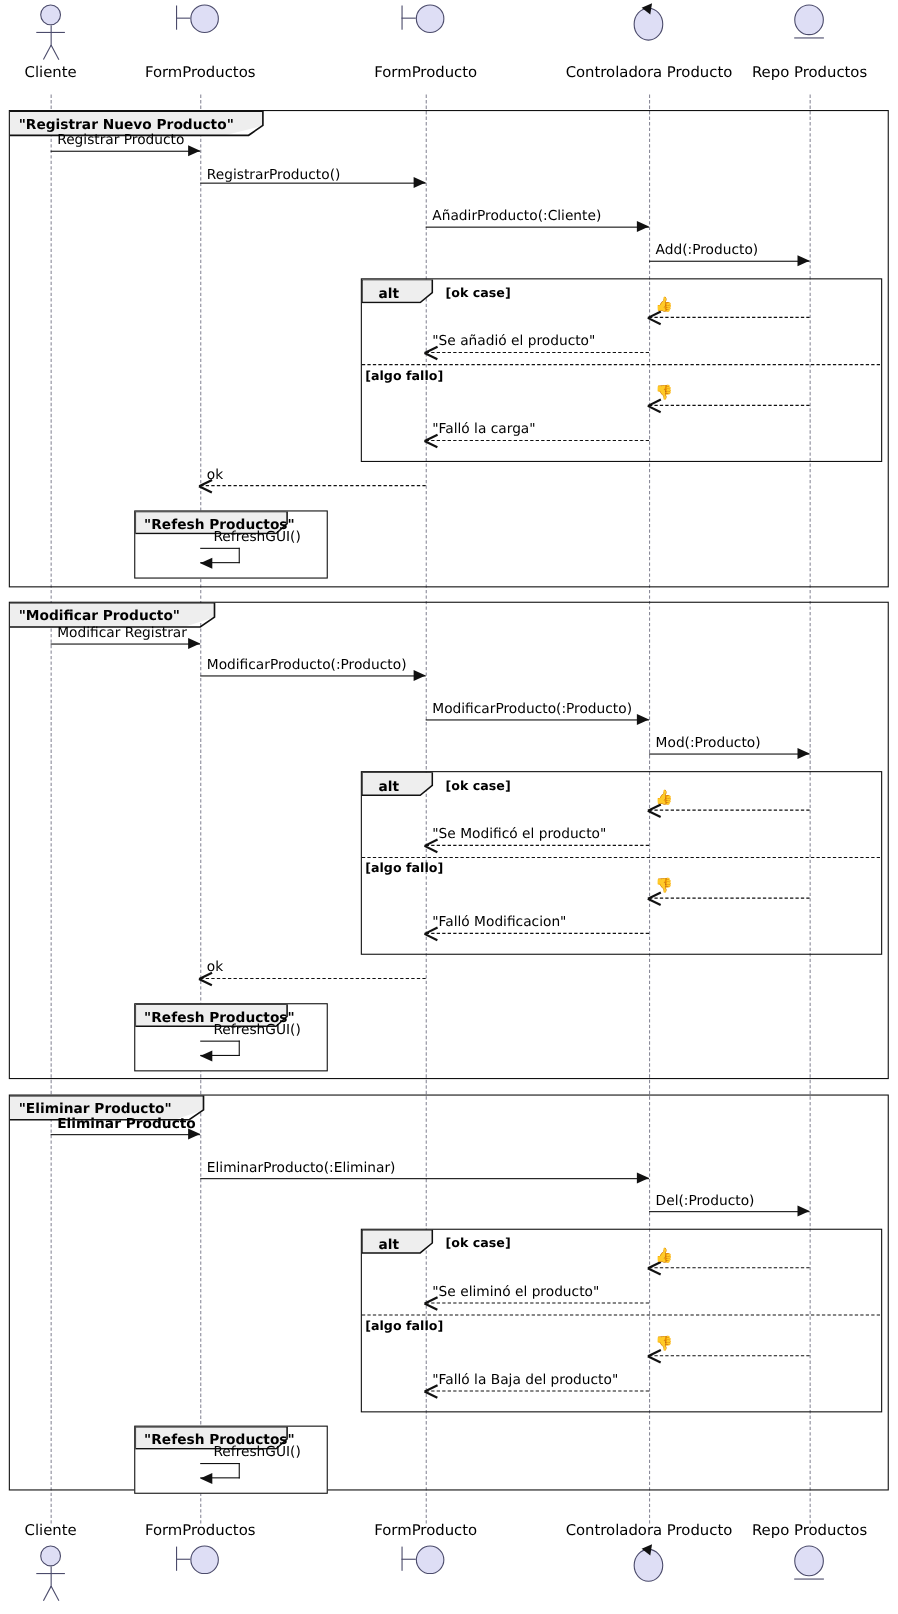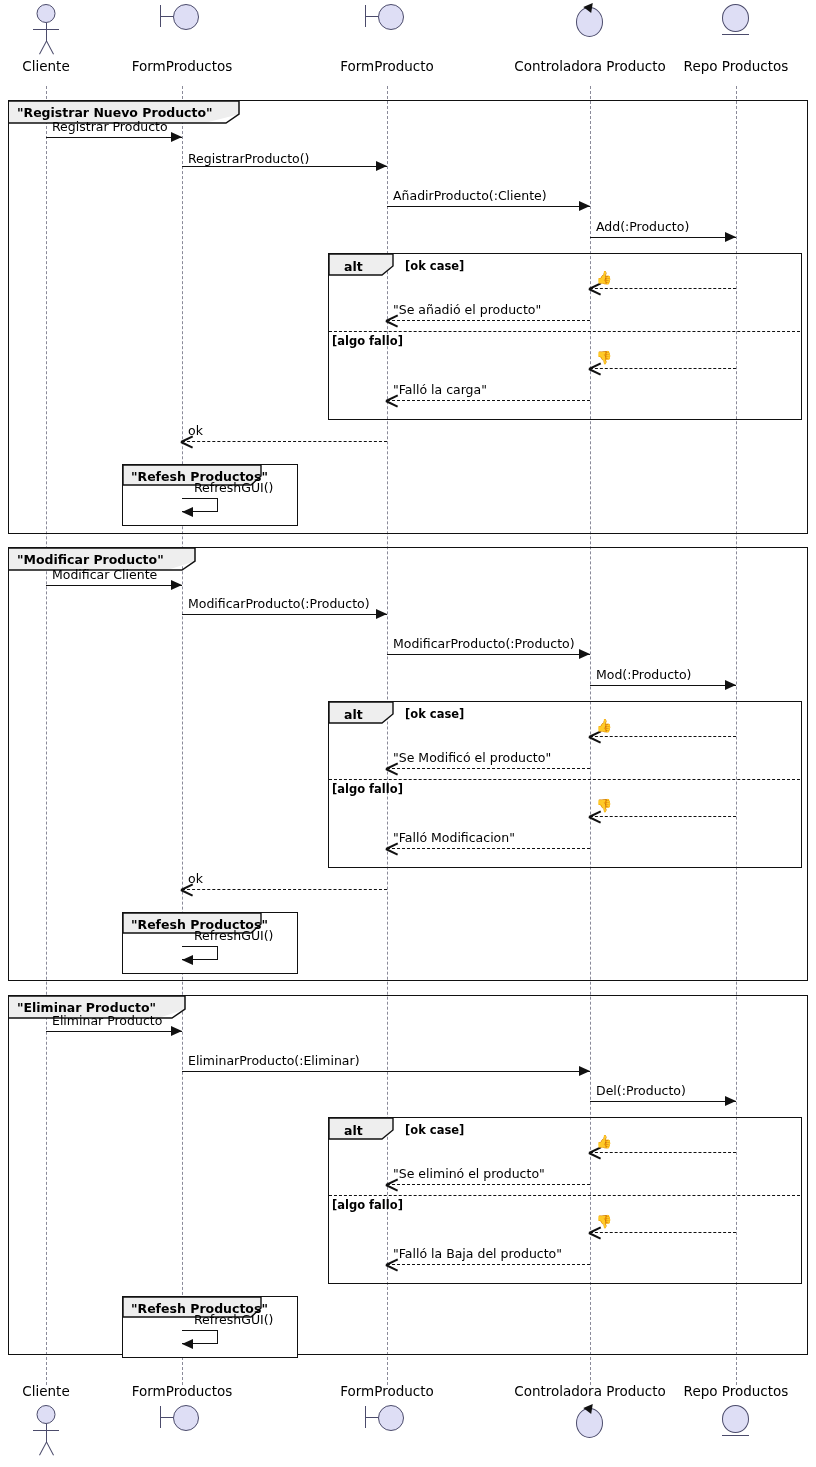--- a/index.html
+++ b/index.html
@@ -234,21 +234,21 @@
     <div class="msg-label" style="left: 194px; top: 482px;">RefreshGUI()</div>
     <div class="frag" style="left: 8px; top: 547px; width: 800px; height: 434px;"></div>
     <div class="frag-tab clip" style="left: 9px; top: 548px; width: 186px; height: 22px;">
       <span>"Modificar Producto"</span>
     </div>
     <svg width="188" height="24" style="position: absolute; left: 9px; top: 548px;">
       <path d="M0,0 L186,0 L186,13 L173,22 L0,22" fill="none" stroke="#111" stroke-width="1.5"></path>
     </svg>
     <div class="msg-line" style="left: 46px; top: 585px; width: 136px;"></div>
     <div class="arrow-r" style="left: 171px; top: 580px;"></div>
-    <div class="msg-label" style="top: 569px; left: 52px;">Modificar Cliente</div>
+    <div class="msg-label" style="top: 569px; left: 52px;">Modificar Registrar</div>
     <div class="msg-line" style="left: 182px; top: 614px; width: 205px;"></div>
     <div class="arrow-r" style="left: 376px; top: 609px;"></div>
     <div class="msg-label" style="top: 598px; left: 188px;">ModificarProducto(:Producto)</div>
     <div class="msg-line" style="left: 387px; top: 654px; width: 203px;"></div>
     <div class="arrow-r" style="left: 579px; top: 649px;"></div>
     <div class="msg-label" style="top: 638px; left: 393px;">ModificarProducto(:Producto)</div>
     <div class="msg-line" style="left: 590px; top: 685px; width: 146px;"></div>
     <div class="arrow-r" style="left: 725px; top: 680px;"></div>
     <div class="msg-label" style="top: 669px; left: 596px;">Mod(:Producto)</div>
     <div class="frag-inner" style="left: 328px; top: 701px; width: 474px; height: 167px; border-width: 1.6px;"></div>
@@ -284,21 +284,21 @@
     <div class="msg-label" style="left: 194px; top: 930px;">RefreshGUI()</div>
     <div class="frag" style="left: 8px; top: 995px; width: 800px; height: 360px;"></div>
     <div class="frag-tab clip" style="left: 9px; top: 996px; width: 176px; height: 22px;">
       <span>"Eliminar Producto"</span>
     </div>
     <svg width="178" height="24" style="position: absolute; left: 9px; top: 996px;">
       <path d="M0,0 L176,0 L176,13 L163,22 L0,22" fill="none" stroke="#111" stroke-width="1.5"></path>
     </svg>
     <div class="msg-line" style="left: 46px; top: 1031px; width: 136px;"></div>
     <div class="arrow-r" style="left: 171px; top: 1026px;"></div>
-    <div class="msg-label" style="top: 1015px; left: 52px;">Eliminar Producto</div>
+    <div class="msg-label" style="top: 1015px; left: 52px; font-weight: bold;">Eliminar Producto</div>
     <div class="msg-line" style="left: 182px; top: 1071px; width: 408px;"></div>
     <div class="arrow-r" style="left: 579px; top: 1066px;"></div>
     <div class="msg-label" style="top: 1055px; left: 188px;">EliminarProducto(:Eliminar)</div>
     <div class="msg-line" style="left: 590px; top: 1101px; width: 146px;"></div>
     <div class="arrow-r" style="left: 725px; top: 1096px;"></div>
     <div class="msg-label" style="top: 1085px; left: 596px;">Del(:Producto)</div>
     <div class="frag-inner" style="left: 328px; top: 1117px; width: 474px; height: 167px; border-width: 1.6px;"></div>
     <svg width="66" height="22" style="position: absolute; left: 329px; top: 1118px;">
       <path d="M0,0 L64,0 L64,12 L53,21 L0,21 Z" fill="#EEEEEE" stroke="#111" stroke-width="1.4"></path>
     </svg>

